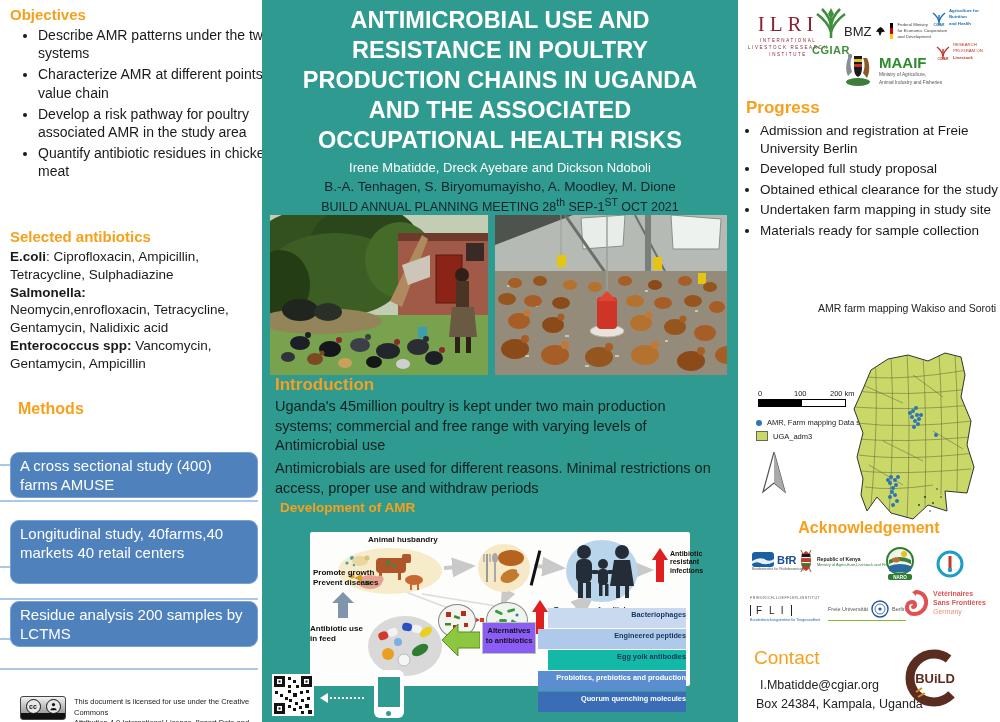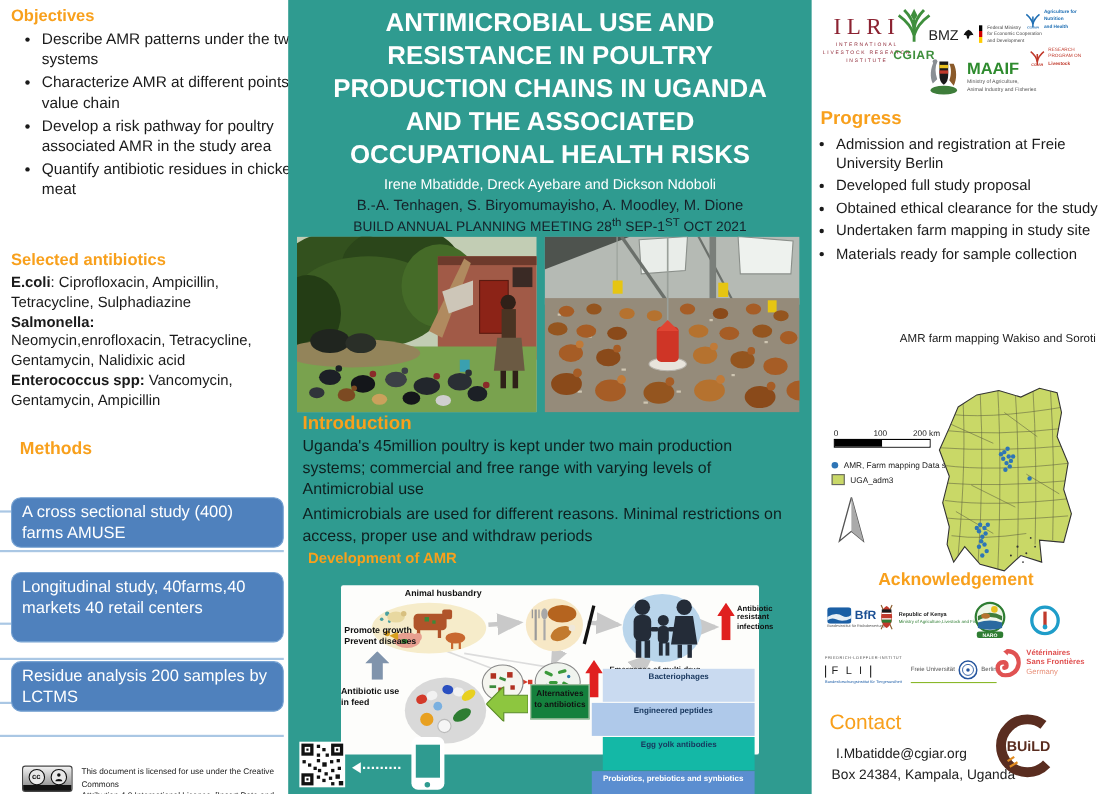--- a/index.html
+++ b/index.html
@@ -33,21 +33,21 @@
   .auth2{left:0;top:179px;width:476px;text-align:center;color:#15222a;font-size:13.5px;}
   .meet{left:0;top:197px;width:476px;text-align:center;color:#15222a;font-size:12.5px;}
   .photo{position:absolute;top:215px;height:160px;overflow:hidden;}
   .intro-head{left:13px;top:375px;font-size:17px;}
   .intro-body{left:13px;top:397px;width:458px;font-size:14.5px;line-height:1.36;color:#0e2020;}
   .intro-body p{margin:0 16px 3px 0;}
   .dev-head{left:18px;top:500px;font-size:13.5px;}
   .diagram{left:48px;top:532px;width:380px;height:154px;background:#fdfdfb;border-radius:2px;}
   .dlabel{position:absolute;font-weight:bold;color:#111;}
   .alt-rows{position:absolute;left:228px;top:76px;width:148px;}
-  .alt-row{height:30px;margin-bottom:1px;font-size:7.3px;text-align:center;line-height:13px;color:#17365d;font-weight:bold;}
+  .alt-row{height:20px;margin-bottom:1px;font-size:7.3px;text-align:right;line-height:13px;color:#17365d;font-weight:bold;}
   .qr{left:10px;top:674px;}
   .dotarrow{left:58px;top:693px;display:flex;align-items:center;}
   .tri-left{width:0;height:0;border-top:5px solid transparent;border-bottom:5px solid transparent;border-right:8px solid #fff;}
   .dots{width:34px;border-top:2.5px dotted #fff;margin-left:2px;}
   .phone{left:112px;top:670px;width:30px;height:48px;background:#fff;border-radius:6px;}
   .phone .screen{position:absolute;left:4px;top:7px;width:22px;height:30px;background:#2f9b90;}
   .phone .dot{position:absolute;left:12px;bottom:2.5px;width:5px;height:5px;border-radius:50%;background:#2f9b90;}
   .scan{left:160px;top:686px;font-size:16px;color:#fff;margin-top:41px;}
   
   .ilri-name{font-family:"Liberation Serif",serif;font-size:21px;letter-spacing:5px;color:#8c2332;}
@@ -391,27 +391,27 @@
           <circle cx="20" cy="38" r="6" fill="#e8a020"></circle>
           <circle cx="36" cy="44" r="6" fill="#f5f5f5" stroke="#bbb"></circle>
           <ellipse cx="58" cy="16" rx="7" ry="4" transform="rotate(-35 58 16)" fill="#e8d020"></ellipse>
           <circle cx="30" cy="26" r="4" fill="#7ab0e0"></circle>
         </svg>
       </div>
 
       <svg width="38" height="32" viewBox="0 0 38 32" style="position:absolute;left:132px;top:92px">
         <polygon points="38,8 16,8 16,0 0,16 16,32 16,24 38,24" fill="#8dc63f" stroke="#5a8a28" stroke-width="1"></polygon>
       </svg>
-      <div class="dlabel" style="left:172px;top:90px;width:54px;height:32px;background:#15803d;border:1px solid #b8c8b0;font-size:7.5px;text-align:center;line-height:1.3;padding-top:3px;box-sizing:border-box">Alternatives to antibiotics</div>
+      <div class="dlabel" style="left:172px;top:90px;width:54px;height:32px;background:#8b5cf6;border:1px solid #b8c8b0;font-size:7.5px;text-align:center;line-height:1.3;padding-top:3px;box-sizing:border-box">Alternatives to antibiotics</div>
 
       <div class="alt-rows">
         <div class="alt-row" style="background:#c9daf0;margin-left:10px">Bacteriophages</div>
         <div class="alt-row" style="background:#afc9ea;">Engineered peptides</div>
         <div class="alt-row" style="background:#14b8a6;margin-left:10px">Egg yolk antibodies</div>
-        <div class="alt-row" style="background:#5b8ed0;color:#fff">Probiotics, prebiotics and synbiotics</div>
+        <div class="alt-row" style="background:#5b8ed0;color:#fff">Probiotics, prebiotics and production</div>
         <div class="alt-row" style="background:#3a6db5;color:#fff">Quorum quenching molecules</div>
       </div>
     </div>
 
     <svg class="abs qr" width="42" height="42" viewBox="0 0 42 42">
       <rect width="42" height="42" fill="#fff"></rect>
       <g fill="#111">
         <rect x="2" y="2" width="11" height="11"></rect>
           <rect x="29" y="2" width="11" height="11"></rect>
           <rect x="2" y="29" width="11" height="11"></rect>

